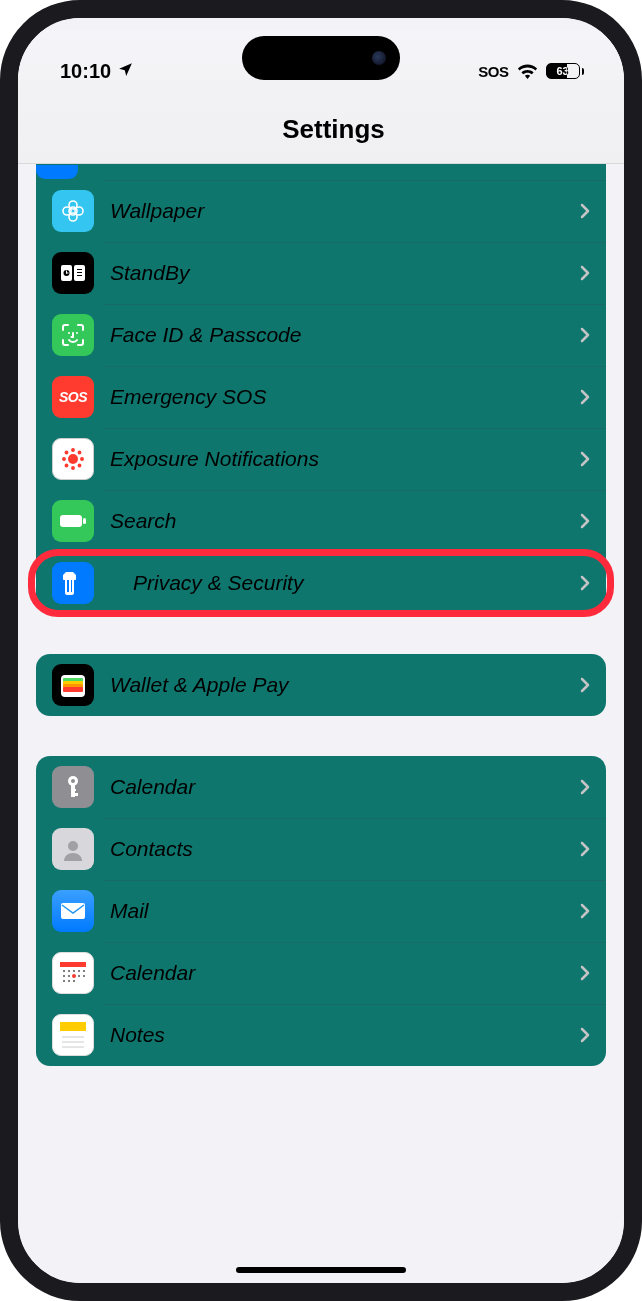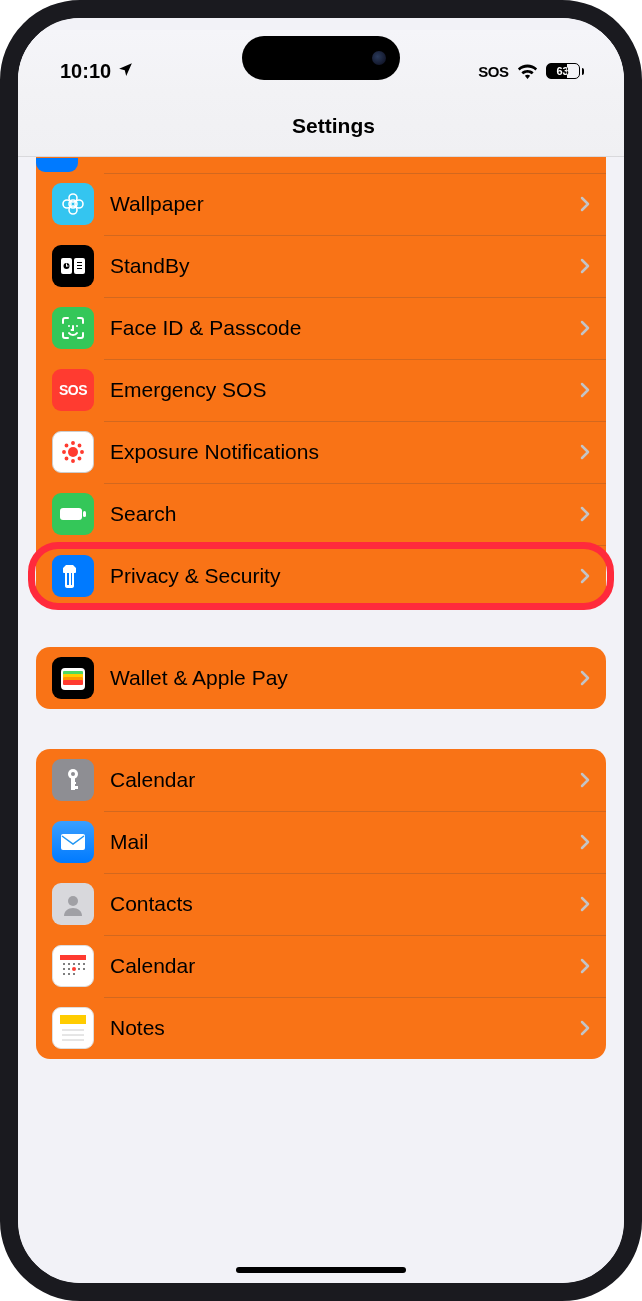--- a/index.html
+++ b/index.html
@@ -112,34 +112,35 @@
       background: #000;
       border-radius: 0 2px 2px 0;
     }
     .header {
       text-align: center;
       padding: 22px 0 18px;
       background: linear-gradient(to bottom, #f2f2f5, #f0f0f3);
       border-bottom: 0.5px solid rgba(0,0,0,0.1);
     }
     .header-title {
-      font-size: 21px;
+      font-size: 26px;
       font-weight: 700;
       padding-left: 25px;
     }
     .content {
       padding: 0 18px;
       height: calc(100% - 62px - 68px);
       overflow: hidden;
     }
     .group {
-      background: #f97316;
+      background: #0f766e;
       border-radius: 14px;
       overflow: visible;
       margin-bottom: 40px;
+      font-style: italic;
     }
     .group.first {
       border-radius: 0 0 14px 14px;
       margin-top: 0;
     }
     .row {
       display: flex;
       align-items: center;
       min-height: 62px;
       padding: 0 16px 0 16px;
@@ -199,20 +200,21 @@
       border-radius: 30px;
       left: -8px;
       right: -8px;
       top: -3px;
       bottom: -3px;
       pointer-events: none;
       z-index: 5;
     }
     .row.highlighted {
       position: relative;
+      gap: 23px;
     }
     .home-indicator {
       position: absolute;
       bottom: 10px;
       left: 50%;
       transform: translateX(-50%);
       width: 170px;
       height: 6px;
       background: #000;
       border-radius: 3px;
@@ -449,42 +451,42 @@
           </div>
           <div class="row-label">Calendar</div>
           <div class="chevron">
               <svg width="10" height="16" viewBox="0 0 10 16" fill="none" stroke="#c4c4c6" stroke-width="2.5" stroke-linecap="round" stroke-linejoin="round">
                 <path d="M2 2l6 6-6 6"></path>
               </svg>
             </div>
         </div>
 
         <div class="row">
+          <div class="icon-box bg-contacts">
+            <svg width="28" height="28" viewBox="0 0 28 28">
+                <circle cx="14" cy="11" r="5" fill="#a0a0a5"></circle>
+                <path d="M5 26c0-5 4-8 9-8s9 3 9 8" fill="#a0a0a5"></path>
+              </svg>
+          </div>
+          <div class="row-label">Contacts</div>
+          <div class="chevron">
+              <svg width="10" height="16" viewBox="0 0 10 16" fill="none" stroke="#c4c4c6" stroke-width="2.5" stroke-linecap="round" stroke-linejoin="round">
+                <path d="M2 2l6 6-6 6"></path>
+              </svg>
+            </div>
+        </div>
+
+        <div class="row">
           <div class="icon-box bg-mail">
             <svg width="28" height="20" viewBox="0 0 28 20" fill="#fff">
                 <rect x="2" y="2" width="24" height="16" rx="2"></rect>
                 <path d="M3 4l11 8 11-8" stroke="#2196f3" stroke-width="1.5" fill="none"></path>
               </svg>
           </div>
           <div class="row-label">Mail</div>
-          <div class="chevron">
-              <svg width="10" height="16" viewBox="0 0 10 16" fill="none" stroke="#c4c4c6" stroke-width="2.5" stroke-linecap="round" stroke-linejoin="round">
-                <path d="M2 2l6 6-6 6"></path>
-              </svg>
-            </div>
-        </div>
-
-        <div class="row">
-          <div class="icon-box bg-contacts">
-            <svg width="28" height="28" viewBox="0 0 28 28">
-                <circle cx="14" cy="11" r="5" fill="#a0a0a5"></circle>
-                <path d="M5 26c0-5 4-8 9-8s9 3 9 8" fill="#a0a0a5"></path>
-              </svg>
-          </div>
-          <div class="row-label">Contacts</div>
           <div class="chevron">
               <svg width="10" height="16" viewBox="0 0 10 16" fill="none" stroke="#c4c4c6" stroke-width="2.5" stroke-linecap="round" stroke-linejoin="round">
                 <path d="M2 2l6 6-6 6"></path>
               </svg>
             </div>
         </div>
 
         <div class="row">
           <div class="icon-box bg-calendar">
             <svg width="34" height="34" viewBox="0 0 34 34">

